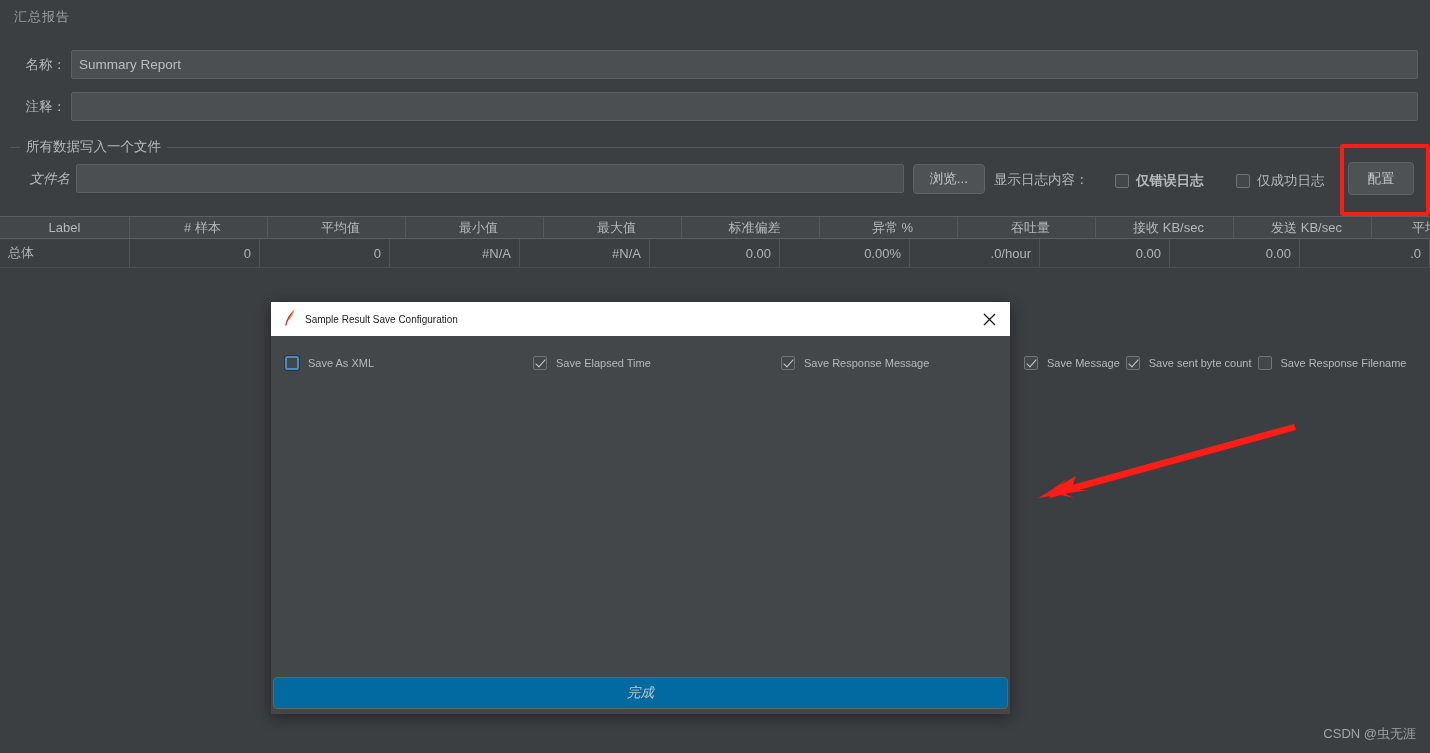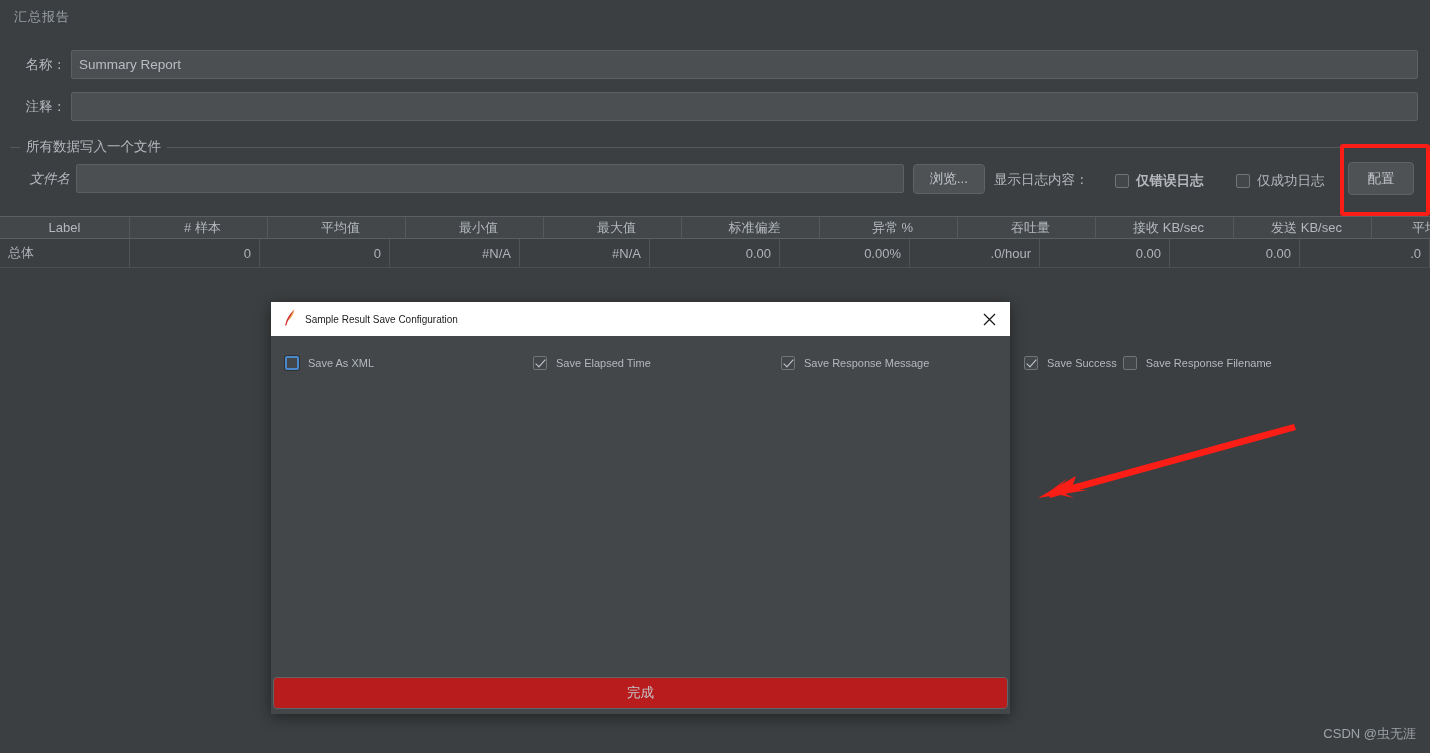--- a/index.html
+++ b/index.html
@@ -179,26 +179,27 @@
   .cbx-item {
     display: flex; align-items: center; gap: 9px;
     padding-left: 6px; cursor: pointer;
   }
   .cbx-item .cbx-label {
     font-size: 11px; color: #b5b9be; white-space: nowrap;
   }
   #done-btn {
     position: absolute; left: 2px; bottom: 5px;
     width: 735px; height: 32px;
-    background: #b91c1c;
+    background: #0369a1;
     border: 1px solid #5f6467;
     border-radius: 4px;
     color: #c2c6cb; font-size: 13.5px;
     font-family: "Liberation Sans", sans-serif;
     cursor: pointer;
+    font-style: italic;
   }
 
   
   #arrow { position: absolute; left: 1030px; top: 418px; pointer-events: none; }
 
   
   #watermark {
     position: absolute; right: 14px; bottom: 10px;
     font-size: 13px; color: #9fa4a9; white-space: nowrap;
   }
@@ -302,21 +303,25 @@
           <div class="cbx-item">
             <span class="cbx checked"></span>
             <span class="cbx-label">Save Elapsed Time</span>
           </div>
           <div class="cbx-item">
             <span class="cbx checked"></span>
             <span class="cbx-label">Save Response Message</span>
           </div>
           <div class="cbx-item">
             <span class="cbx checked"></span>
-            <span class="cbx-label">Save Success</span>
+            <span class="cbx-label">Save Message</span>
+          </div>
+          <div class="cbx-item">
+            <span class="cbx checked"></span>
+            <span class="cbx-label">Save sent byte count</span>
           </div>
           <div class="cbx-item">
             <span class="cbx"></span>
             <span class="cbx-label">Save Response Filename</span>
           </div>
         </div>
       <button id="done-btn">完成</button>
     </div>
   </div>
 

